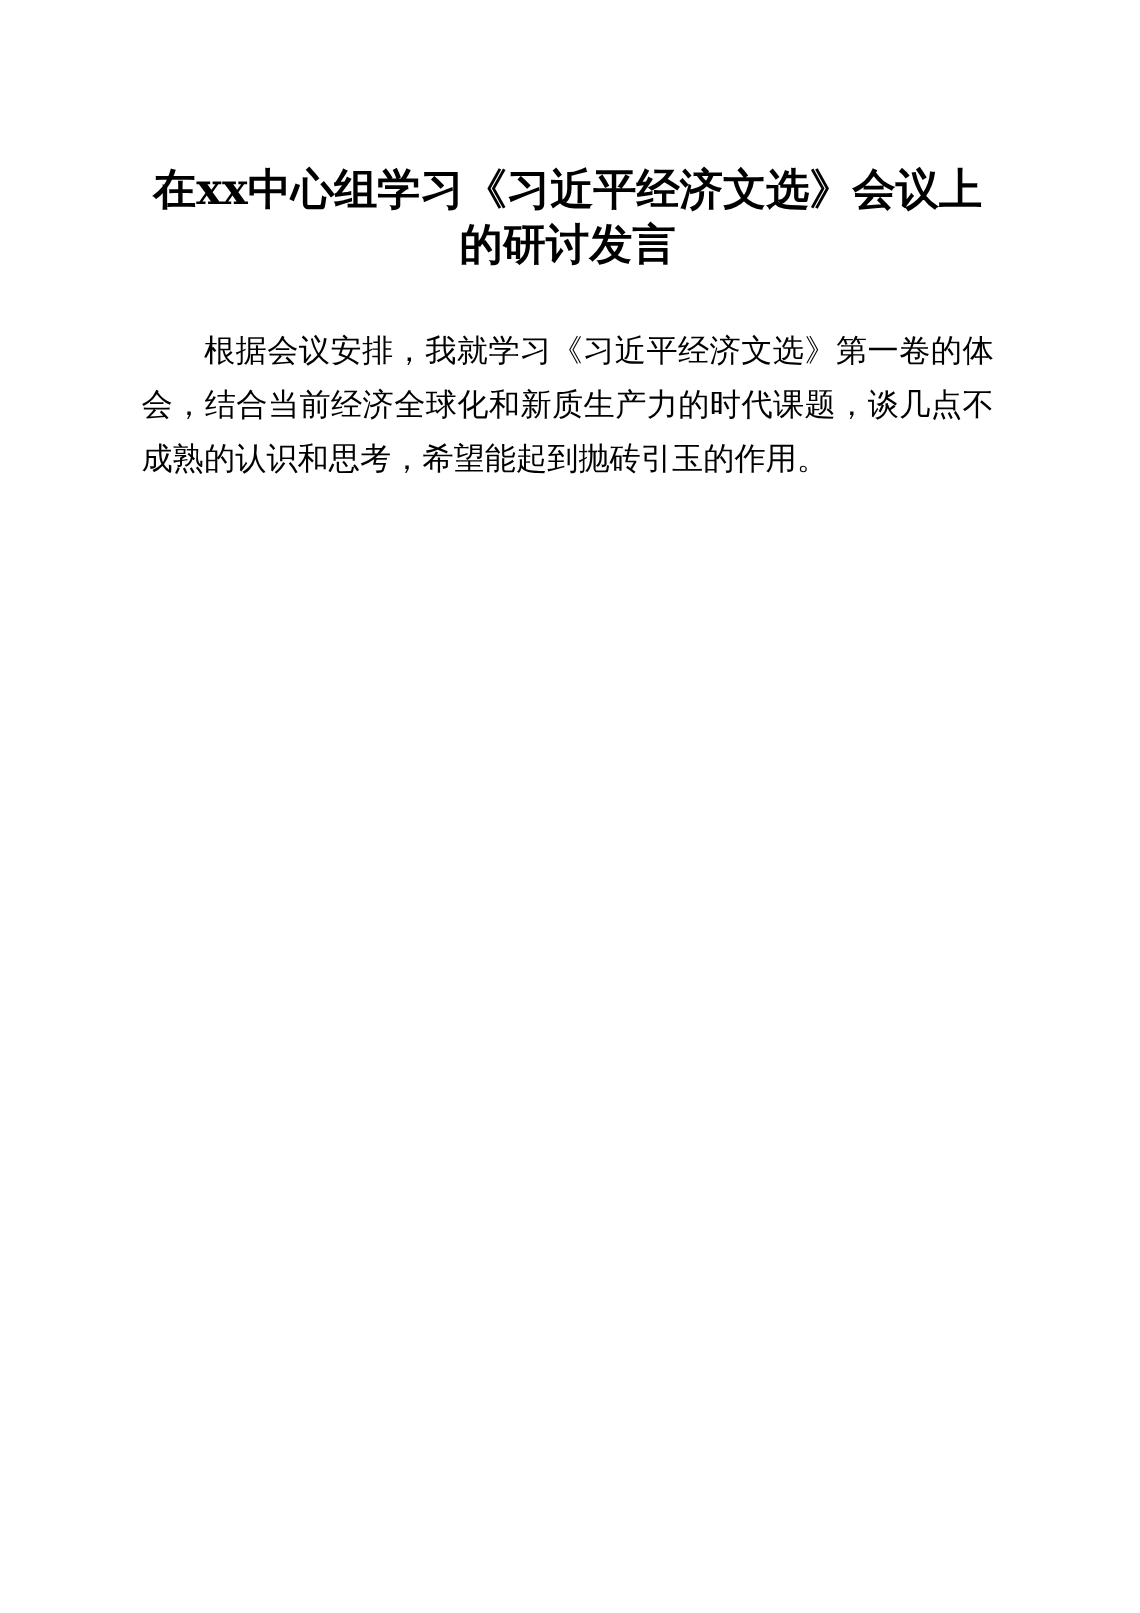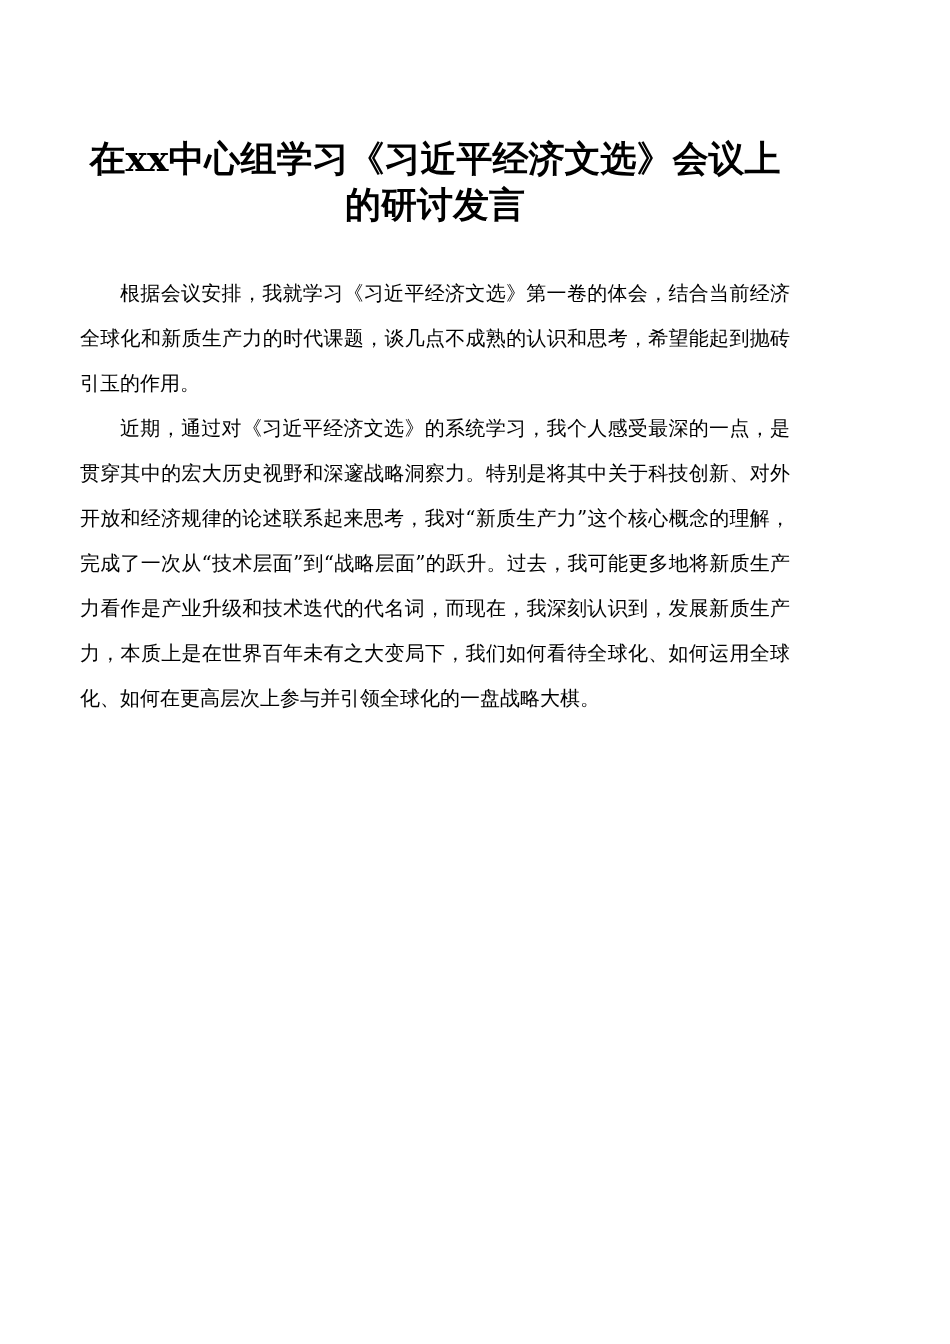--- a/index.html
+++ b/index.html
@@ -8,21 +8,21 @@
     background: #ffffff;
   }
   .page {
     position: relative;
     width: 950px;
     height: 1344px;
     margin: 0 auto;
     background: #ffffff;
     color: #000000;
     box-sizing: border-box;
-    padding: 135px 0 0 80px;
+    padding: 135px 0 0 118px;
     overflow: hidden;
     font-family: "DejaVu Serif", "Liberation Serif", serif;
   }
   .text-column {
     width: 710px;
   }
   .doc-title {
     margin: 0 0 44px 0;
     width: 710px;
     font-size: 36px;
@@ -33,21 +33,21 @@
     letter-spacing: 0;
   }
   .salutation {
     margin: 0;
     font-size: 26px;
     line-height: 45px;
     text-align: justify;
   }
   .para {
     margin: 0;
-    font-size: 20px;
+    font-size: 26px;
     line-height: 45px;
     text-align: justify;
     text-indent: 2em;
   }
   .section-heading {
     margin: 0;
     font-size: 26px;
     line-height: 45px;
     font-weight: bold;
     text-align: justify;
@@ -59,18 +59,17 @@
 <body>
 
 <div class="page">
   <div class="text-column">
 
     <h1 class="doc-title">在xx中心组学习《习近平经济文选》会议上的研讨发言</h1>
 
 
     <p class="para">根据会议安排，我就学习《习近平经济文选》第一卷的体会，结合当前经济全球化和新质生产力的时代课题，谈几点不成熟的认识和思考，希望能起到抛砖引玉的作用。</p>
 
-    <p class="para">近期，通过对《习近平经济文选》的系统学习，我个人感受最深的一点，是贯穿其中的宏大历史视野和深邃战略洞察力。特别是将其中关于科技创新、对外开放和经济规律的论述联系起来思考，我对“新质生产力”这个核心概念的理解，完成了一次从“技术层面”到“战略层面”的跃升。过去，我可能更多地将新质生产力看作是产业升级和技术迭代的代名词，而现在，我深刻认识到，发展新质生产力，本质上是在世界百年未有之大变局下，我们如何看待全球化、如何运用全球化、如何在更高层次上参与并引领全球化的一盘战略大棋。</p>
 
 
 
   </div>
 </div>
 
 </body></html>

